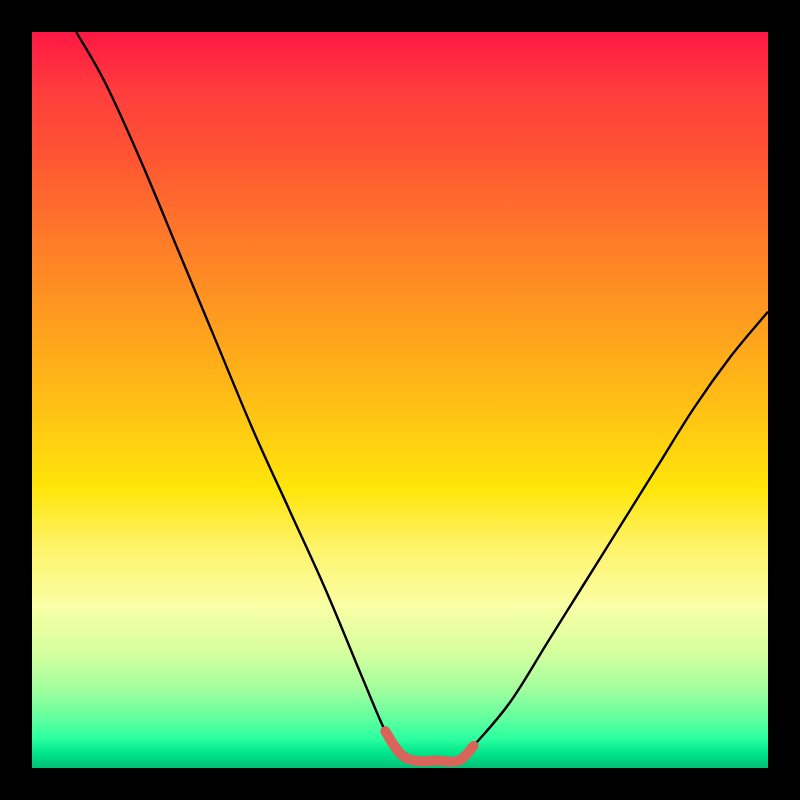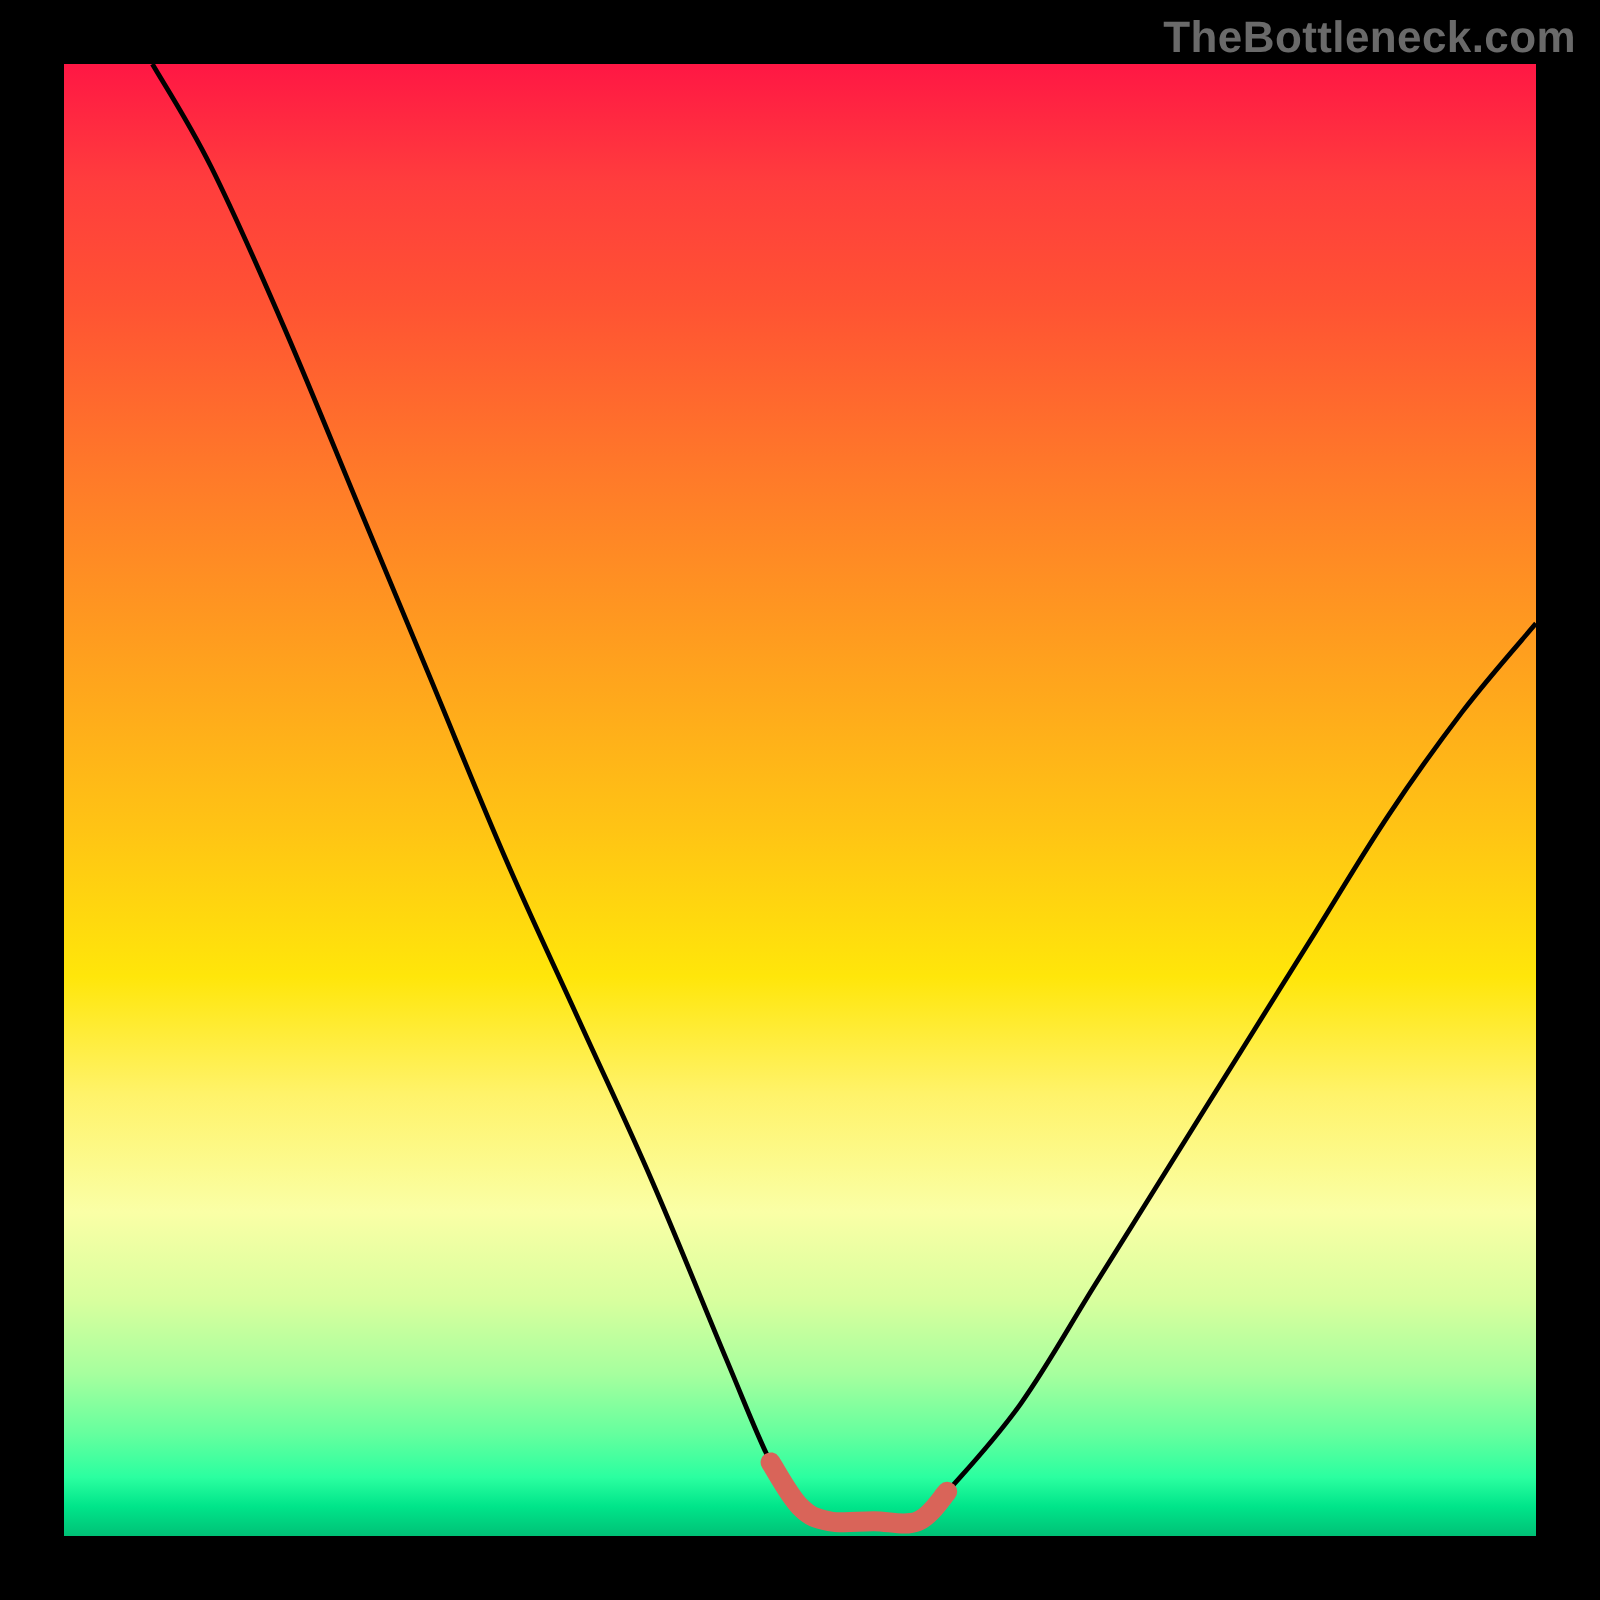--- a/index.html
+++ b/index.html
@@ -60,21 +60,20 @@
     top: 0;
     width: 736px;
     height: 736px;
   }
 </style>
 </head>
 <body>
 
 <div class="frame">
 
-  <div class="watermark">TheBottleneck.com</div>
 
   <div class="plot-area">
     <svg class="overlay" viewBox="0 0 736 736" preserveAspectRatio="none">
       <path fill="none" stroke-width="2.4" d="M 44.2 0.0 C 49.5 9.3, 61.7 27.7, 73.6 51.5 C 85.5 75.4, 97.2 102.0, 110.4 132.5 C 123.6 163.0, 134.0 189.0, 147.2 220.8 C 160.4 252.6, 170.8 277.3, 184.0 309.1 C 197.2 340.9, 207.6 367.0, 220.8 397.4 C 234.0 427.9, 244.4 449.3, 257.6 478.4 C 270.8 507.5, 281.2 528.9, 294.4 559.4 C 307.6 589.8, 320.6 622.5, 331.2 647.7 C 341.8 672.9, 346.7 686.0, 353.3 699.2 C 359.9 712.4, 362.7 716.0, 368.0 721.3 C 373.3 726.6, 376.1 727.3, 382.7 728.6 C 389.3 730.0, 396.9 728.6, 404.8 728.6 C 412.7 728.6, 420.3 731.3, 426.9 728.6 C 433.5 726.0, 432.3 724.5, 441.6 713.9 C 450.9 703.3, 465.2 688.3, 478.4 669.8 C 491.6 651.2, 502.0 632.1, 515.2 610.9 C 528.4 589.7, 538.8 573.2, 552.0 552.0 C 565.2 530.8, 575.6 514.3, 588.8 493.1 C 602.0 471.9, 612.4 455.4, 625.6 434.2 C 638.8 413.0, 649.2 395.2, 662.4 375.4 C 675.6 355.5, 686.0 341.1, 699.2 323.8 C 712.4 306.6, 729.4 287.6, 736.0 279.7" stroke="#000000"></path>
       <path fill="none" stroke-width="10" stroke-linecap="round" stroke-linejoin="round" d="M 353.3 699.2 C 355.9 703.2, 362.7 716.0, 368.0 721.3 C 373.3 726.6, 376.1 727.3, 382.7 728.6 C 389.3 730.0, 396.9 728.6, 404.8 728.6 C 412.7 728.6, 420.3 731.3, 426.9 728.6 C 433.5 726.0, 439.0 716.6, 441.6 713.9" stroke="#d96459"></path>
     </svg>
   </div>
 
 </div>
 

